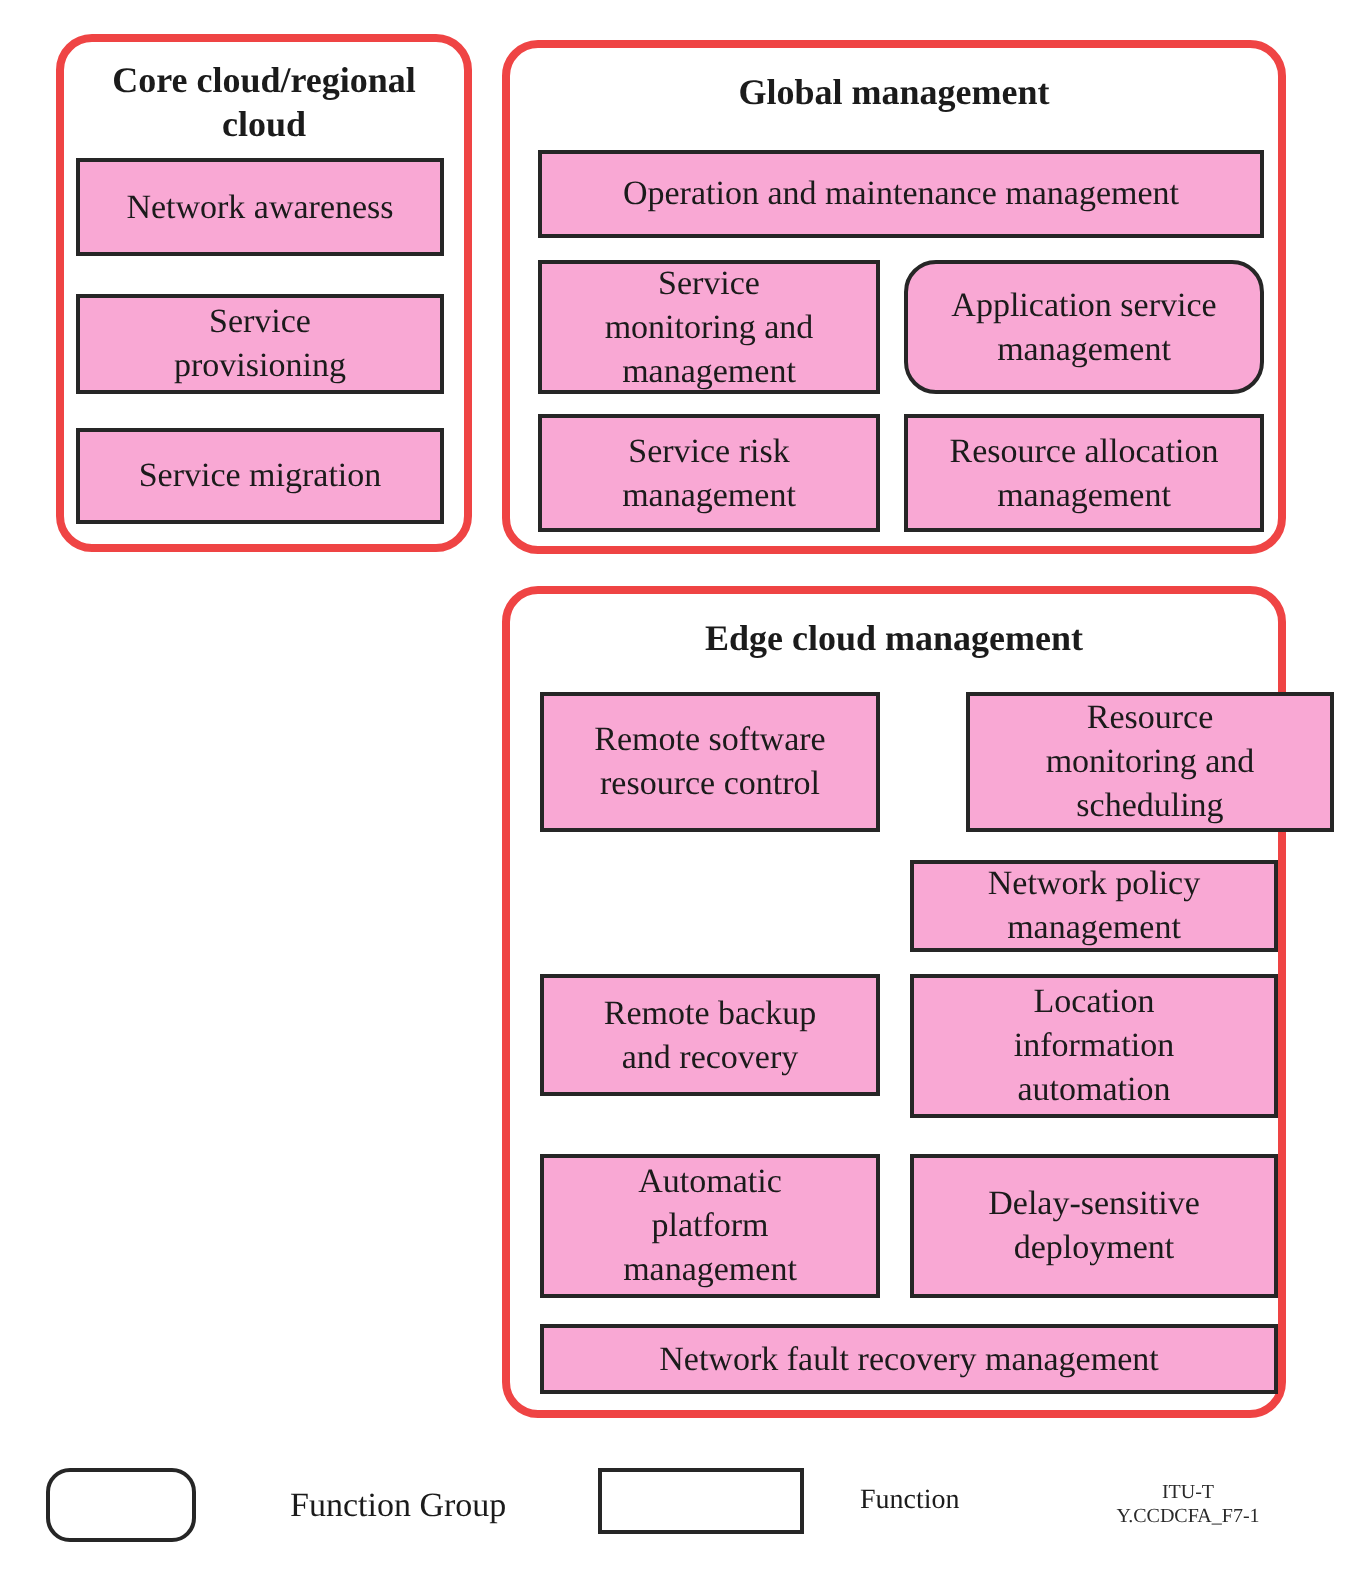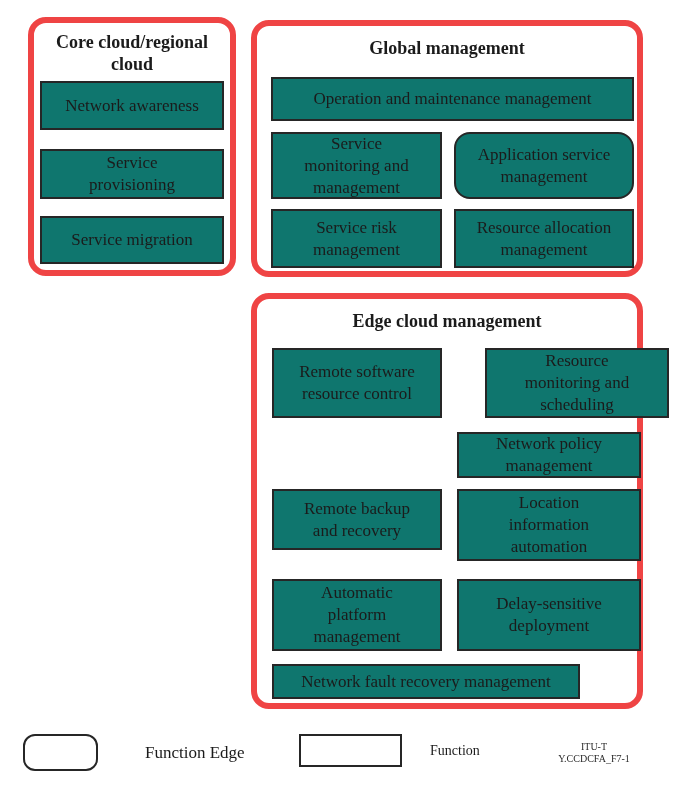--- a/index.html
+++ b/index.html
@@ -13,39 +13,39 @@
     height: 791px;
     background: #ffffff;
     font-family: "Liberation Serif", "DejaVu Serif", serif;
     color: #1b1b1b;
     overflow: hidden;
   }
   .canvas * { box-sizing: border-box; }
 
   .group {
     position: absolute;
-    border: 6px solid #ef4444;
+    border: 4px solid #ef4444;
     border-radius: 18px;
     background: #ffffff;
   }
   .gtitle {
     position: absolute;
     left: 0;
     right: 0;
     margin: 0;
     text-align: center;
     font-size: 18px;
     font-weight: bold;
     line-height: 1.22;
     white-space: pre-line;
   }
   .fbox {
     position: absolute;
     border: 2px solid #262626;
-    background: #0f766e;
+    background: #f9a8d4;
     display: flex;
     align-items: center;
     justify-content: center;
     text-align: center;
     font-size: 17px;
     line-height: 22px;
     white-space: pre-line;
     padding: 1px 2px;
   }
 
@@ -75,21 +75,21 @@
   #g4 { left: 251px; top: 293px; width: 392px; height: 416px; }
   #g4 .gtitle { top: 12px; }
   #g4-f0 { left: 15px;  top: 49px;  width: 170px; height: 70px; }
   #g4-f1 { left: 200px; top: 49px;  width: 184px; height: 70px; margin-left: 28px; }
   #g4-f2 { left: 15px;  top: 133px; width: 170px; height: 46px; }
   #g4-f3 { left: 200px; top: 133px; width: 184px; height: 46px; }
   #g4-f4 { left: 15px;  top: 190px; width: 170px; height: 61px; }
   #g4-f5 { left: 200px; top: 190px; width: 184px; height: 72px; }
   #g4-f6 { left: 15px;  top: 280px; width: 170px; height: 72px; }
   #g4-f7 { left: 200px; top: 280px; width: 184px; height: 72px; }
-  #g4-f8 { left: 15px;  top: 365px; width: 308px; height: 35px; }
+  #g4-f8 { left: 15px;  top: 365px; width: 369px; height: 35px; }
 
   
   .legend-group-shape {
     position: absolute;
     left: 23px; top: 734px; width: 75px; height: 37px;
     border: 2px solid #262626;
     border-radius: 12px;
     background: #ffffff;
   }
   .legend-group-label {
@@ -166,19 +166,19 @@
 automation</div>
     <div class="fbox" id="g4-f6">Automatic
 platform
 management</div>
     <div class="fbox" id="g4-f7">Delay-sensitive
 deployment</div>
     <div class="fbox" id="g4-f8">Network fault recovery management</div>
   </section>
 
   <div class="legend-group-shape"></div>
-  <div class="legend-group-label">Function Edge</div>
+  <div class="legend-group-label">Function Group</div>
   <div class="legend-fn-shape"></div>
   <div class="legend-fn-label">Function</div>
   <div class="figure-id">ITU-T
 Y.CCDCFA_F7-1</div>
 
 </div>
 
 </body></html>

